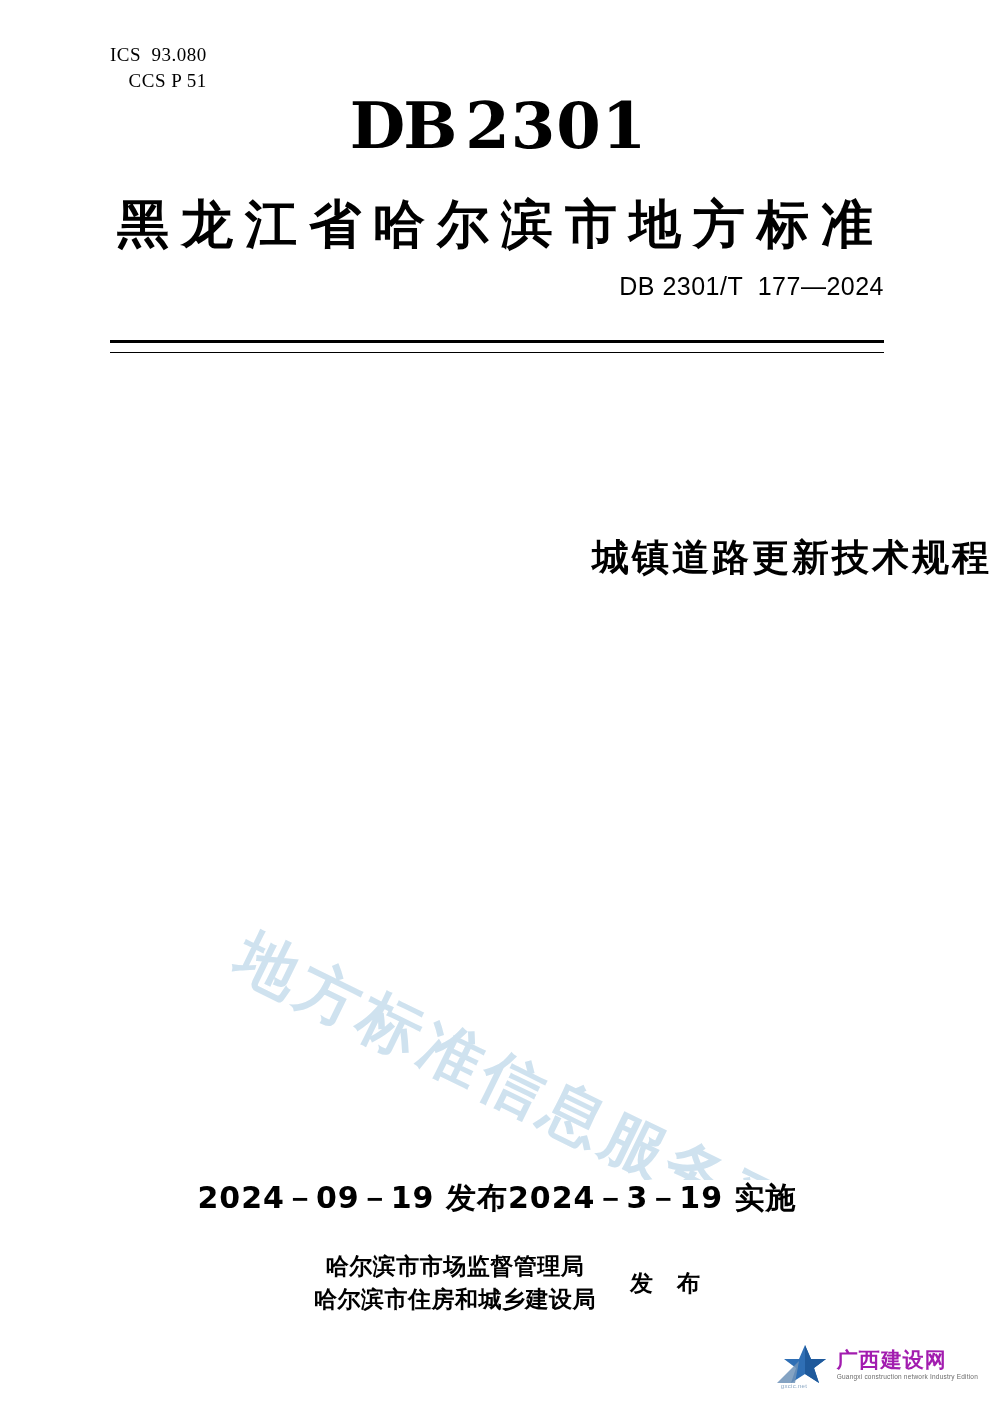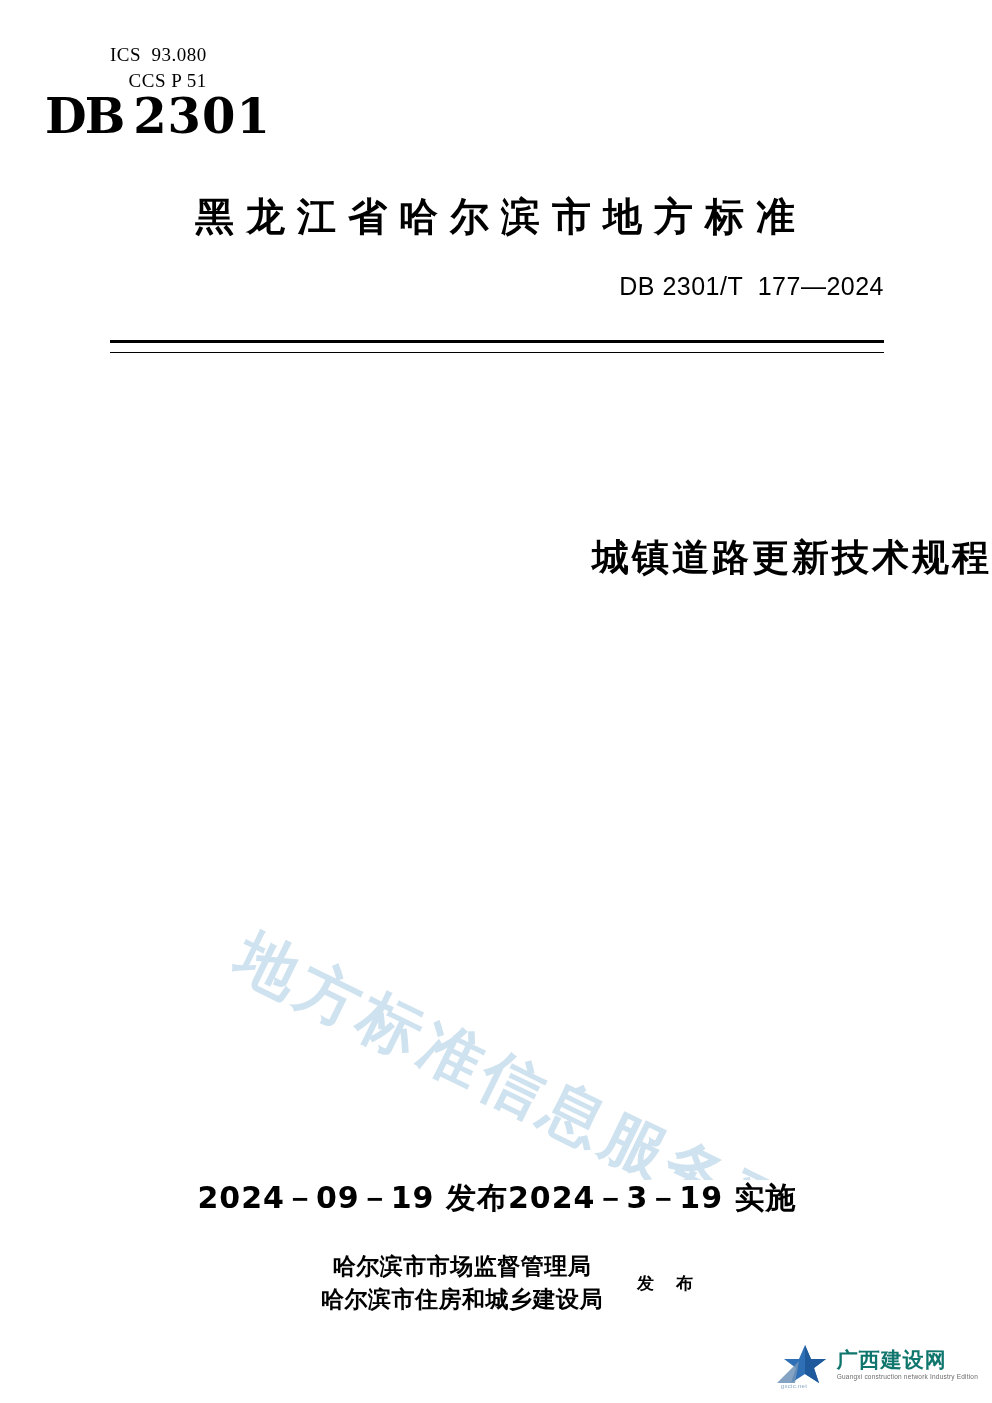--- a/index.html
+++ b/index.html
@@ -35,23 +35,24 @@
   .ics-line {
     white-space: pre;
   }
 
   
   .db-number {
     position: absolute;
     left: 0;
     right: 0;
     top: 88px;
+    text-align: center;
     font-family: "DejaVu Serif", serif;
     font-weight: 900;
-    font-size: 48px;
+    font-size: 64px;
     letter-spacing: 1px;
     padding-right: 40px;
     margin-left: 45px;
   }
   .db-number .db-b {
     letter-spacing: -2px;
   }
   .db-number .db-digits {
     margin-left: 10px;
     letter-spacing: 1px;
@@ -59,21 +60,21 @@
 
   
   .province-line {
     position: absolute;
     left: 0;
     right: 0;
     top: 190px;
     text-align: center;
     font-family: "DejaVu Sans", sans-serif;
     font-weight: bold;
-    font-size: 39px;
+    font-size: 52px;
     letter-spacing: 12px;
     padding-left: 10px;
   }
 
   
   .std-code {
     position: absolute;
     right: 108px;
     top: 272px;
     font-family: Liberation Sans, sans-serif;
@@ -169,21 +170,21 @@
     font-family: "DejaVu Sans", sans-serif;
     font-weight: bold;
     font-size: 23px;
     line-height: 33px;
     text-align: center;
     letter-spacing: 0.5px;
   }
   .issuer-verb {
     font-family: "DejaVu Sans", sans-serif;
     font-weight: bold;
-    font-size: 17px;
+    font-size: 23px;
     letter-spacing: 8px;
     align-self: center;
   }
 
   
   .corner-logo {
     position: absolute;
     right: 14px;
     bottom: 16px;
     display: flex;
@@ -201,21 +202,21 @@
     left: 0;
     top: 0;
   }
   .corner-logo .logo-text {
     line-height: 1.05;
   }
   .corner-logo .logo-cn {
     font-family: "DejaVu Sans", sans-serif;
     font-weight: bold;
     font-size: 21px;
-    color: #0f766e;
+    color: #a21caf;
     letter-spacing: 1px;
     display: block;
   }
   .corner-logo .logo-en {
     font-family: "Liberation Sans", sans-serif;
     font-size: 6.5px;
     color: #6a6a6a;
     letter-spacing: 0.2px;
     display: block;
     margin-top: 3px;

